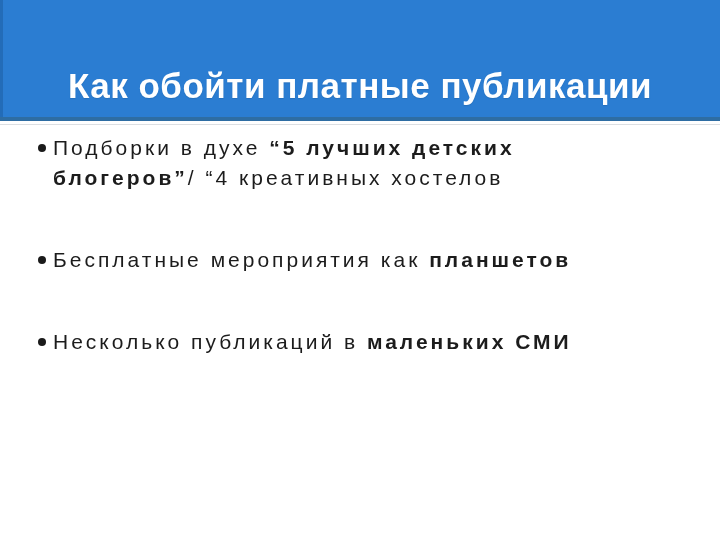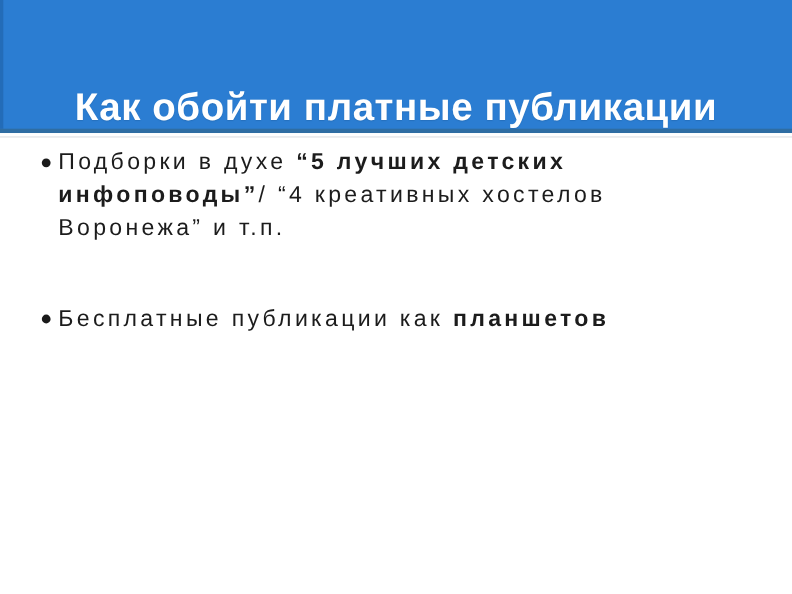--- a/index.html
+++ b/index.html
@@ -17,20 +17,21 @@
   }
   .header {
     box-sizing: border-box;
     height: 121px;
     background: var(--header-blue, #2b7dd2);
     border-bottom: 4px solid var(--header-strip, #2e6da3);
     box-shadow: inset 3px 0 0 rgba(16, 70, 125, 0.30);
     display: flex;
     align-items: flex-end;
     justify-content: center;
+    padding-bottom: 12px;
   }
   .title {
     margin: 0;
     color: var(--title-text, #ffffff);
     font-size: 35px;
     font-weight: 700;
     line-height: 1.1;
     letter-spacing: 0.5px;
     white-space: nowrap;
     text-shadow: 0 1px 1px rgba(30, 90, 150, 0.35);
@@ -77,21 +78,25 @@
 <div class="slide" style="--header-blue: #2b7dd2; --header-strip: #2e6da3; --title-text: #ffffff; --divider: #dcdfe3; --body-bg: #ffffff; --body-text: #1c1c1c; --bullet-dot: #1a1a1a;">
   <div class="header">
     <h1 class="title">Как обойти платные публикации</h1>
   </div>
   <div class="divider-gap"></div>
   <div class="divider-line"></div>
   <div class="body">
     <div id="bullet-list">
         <div class="bullet-item">
           <span class="bullet-dot"></span>
-          <span class="bullet-text"><span>Подборки в духе </span><b>“5 лучших детских</b><br><b>инфоповоды”</b><span>/ “4 креативных хостелов</span><br><span>Воронежа” и т.п.</span></span>
+          <span class="bullet-text"><span>Подборки в духе </span><b>“5 лучших детских</b><br><b>блогеров”</b><span>/ “4 креативных хостелов</span><br></span>
         </div>
         <div class="bullet-item">
           <span class="bullet-dot"></span>
-          <span class="bullet-text"><span>Бесплатные публикации как </span><b>планшетов</b></span>
+          <span class="bullet-text"><span>Бесплатные мероприятия как </span><b>планшетов</b></span>
+        </div>
+        <div class="bullet-item">
+          <span class="bullet-dot"></span>
+          <span class="bullet-text"><span>Несколько публикаций в </span><b>маленьких СМИ</b></span>
         </div>
       </div>
   </div>
 </div>
 
 </body></html>

